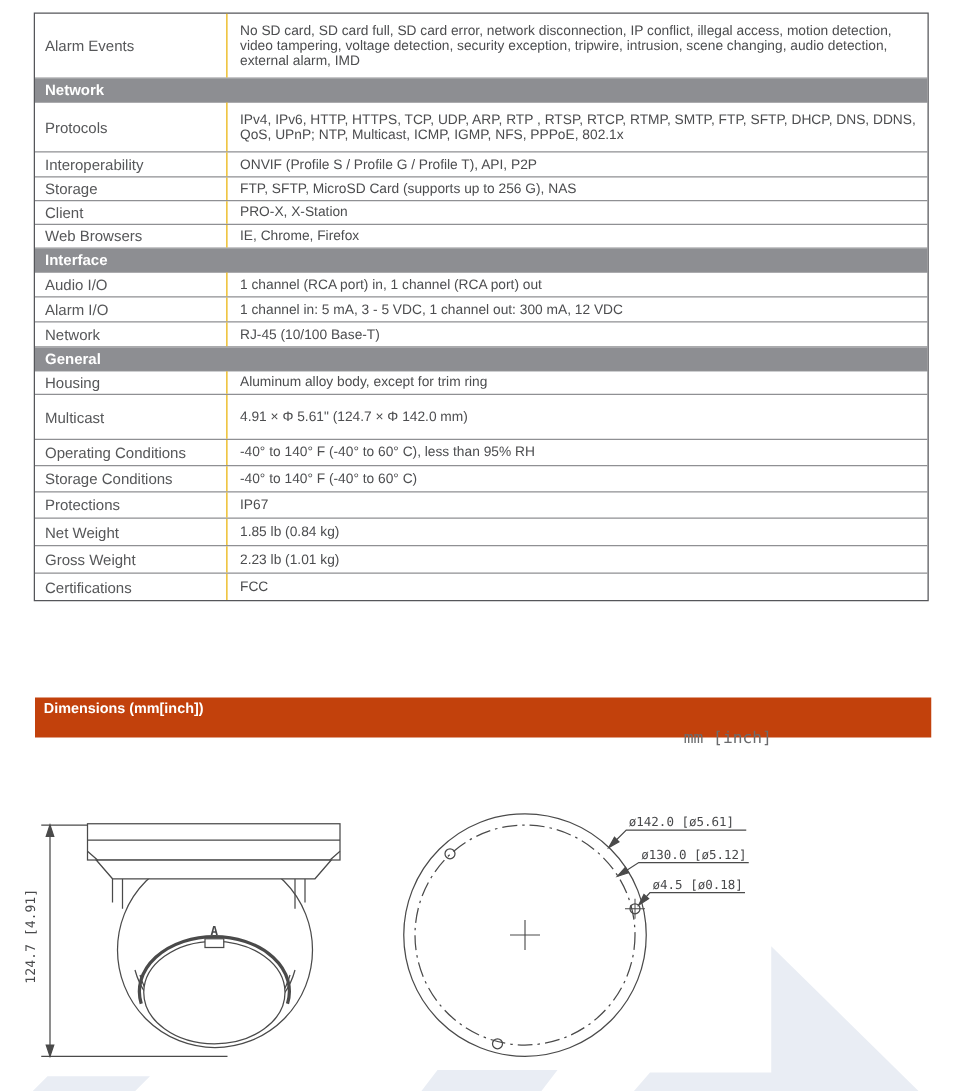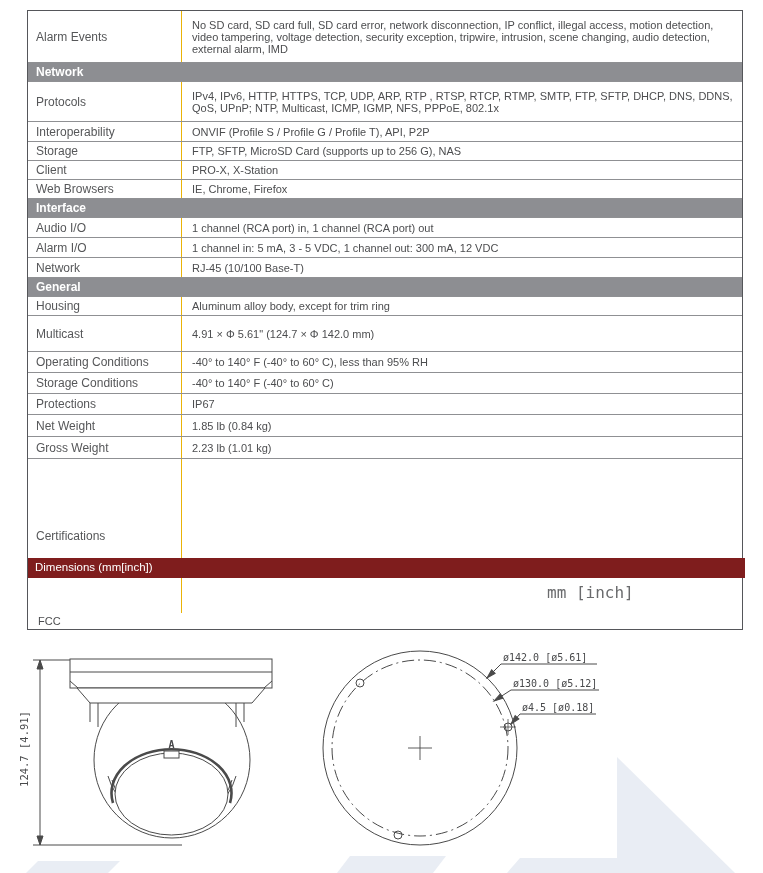--- a/index.html
+++ b/index.html
@@ -8,44 +8,44 @@
     font-family:"Liberation Sans",sans-serif;overflow:hidden;
   }
   
   .watermark{position:absolute;left:0;top:0;width:763px;height:873px;z-index:0;}
   
   .spec-table{
     position:absolute;left:27px;top:10px;width:716px;z-index:1;
     border:1px solid #55565a;background:#fff;box-sizing:border-box;
   }
   .trow{display:flex;border-bottom:1px solid #8f9093;box-sizing:border-box;}
-  .trow:last-child{border-bottom:none;flex-direction:column;}
+  .trow:last-child{border-bottom:none;}
   .tcell-label{
     width:154px;flex:0 0 154px;border-right:1px solid #eab308;
     padding:2px 4px 2px 8px;display:flex;align-items:center;
     color:#565759;font-size:12px;box-sizing:border-box;text-align:center;
   }
   .tcell-value{
     flex:1;padding:2px 8px 2px 10px;display:flex;align-items:center;
     color:#4c4d4f;font-size:11px;line-height:12px;box-sizing:border-box;
   }
   .section-row{
     background:#8d8e92;color:#ffffff;font-weight:bold;font-size:12px;
     height:19px;display:flex;align-items:center;padding-left:8px;
     border-bottom:1px solid #8f9093;box-sizing:border-box;
   }
   
   .dim-header{
-    position:absolute;left:28px;top:558px;width:717px;height:20px;z-index:1;
-    background:#7f1d1d;color:#fff;font-weight:normal;font-size:11.5px;
+    position:absolute;left:28px;top:558px;width:717px;height:32px;z-index:1;
+    background:#c2410c;color:#fff;font-weight:bold;font-size:11.5px;
     line-height:18px;padding-left:7px;box-sizing:border-box;
   }
   .unit-note{
     position:absolute;left:547px;top:583px;z-index:1;
-    font-family:"DejaVu Sans Mono",monospace;font-size:16px;color:#6a6b6d;
+    font-family:"DejaVu Sans Mono",monospace;font-size:13px;color:#6a6b6d;
   }
   .drawing{position:absolute;z-index:1;}
   .side-view{left:20px;top:648px;}
   .top-view{left:315px;top:638px;}
   svg text{font-family:"DejaVu Sans Mono",monospace;fill:#48494b;}
 </style>
 </head>
 <body>
 
 <svg class="watermark" viewBox="0 0 763 873" xmlns="http://www.w3.org/2000/svg">

